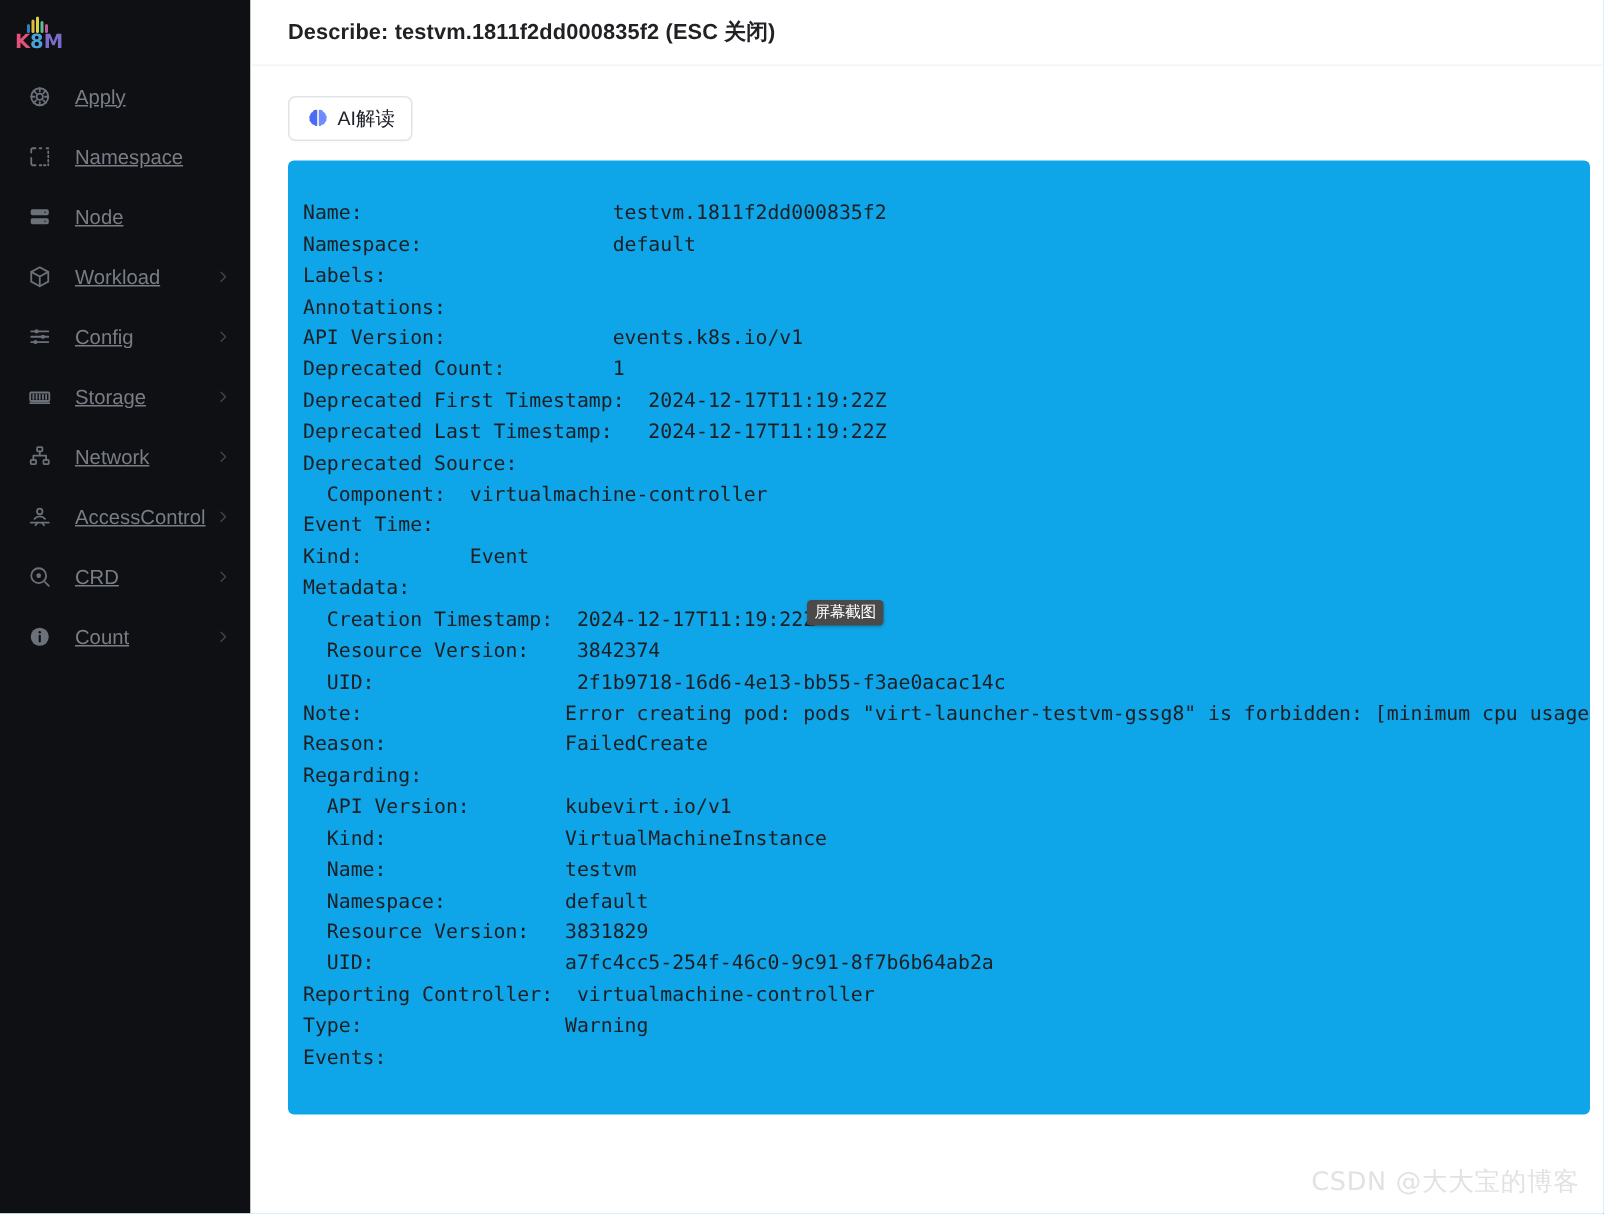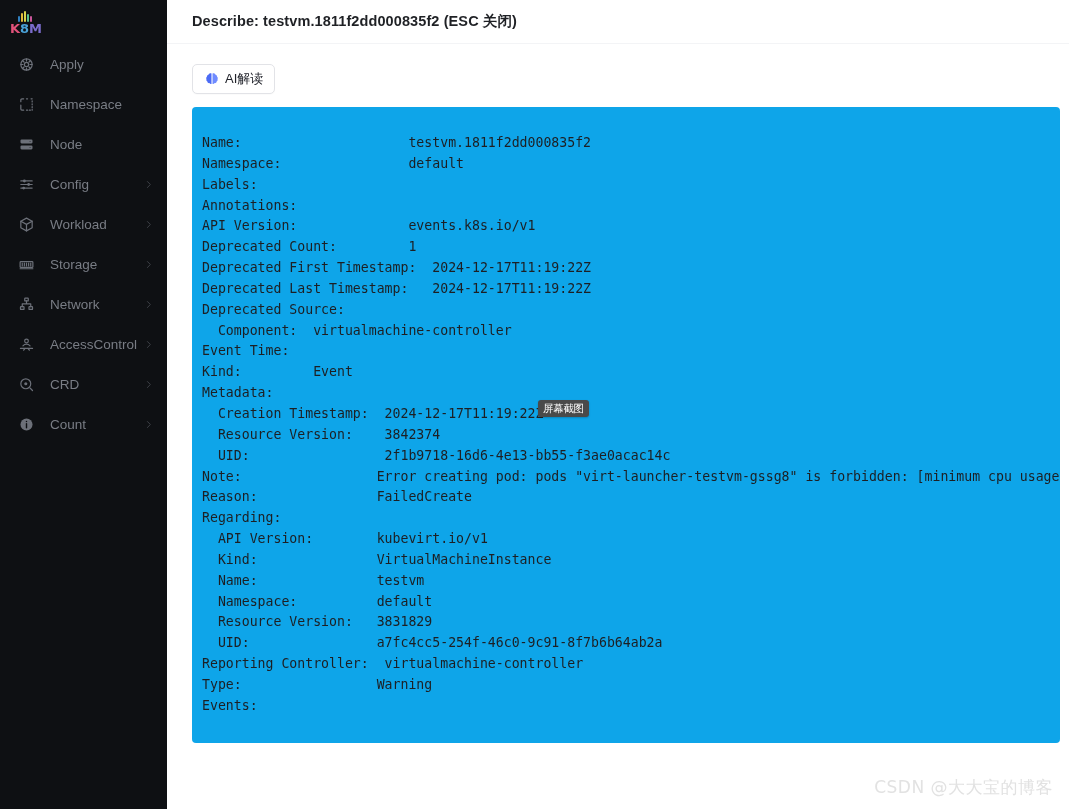--- a/index.html
+++ b/index.html
@@ -88,20 +88,21 @@
     margin-right: 14px;
     display: flex;
     align-items: center;
     justify-content: center;
   }
   .nav-item .nav-icon svg { display: block; }
   .nav-item .nav-label {
     flex: 1;
     white-space: nowrap;
     overflow: hidden;
+    text-decoration: underline;
   }
   .nav-item .chev {
     width: 10px; height: 10px;
     opacity: 0.55;
     display: flex; align-items: center; justify-content: center;
   }
 
   
   #main {
     flex: 1;
@@ -251,41 +252,41 @@
               <rect x="3.5" y="13.5" width="17" height="5.5" rx="1.6" fill="#6c7079" stroke="none"></rect>
               <circle cx="17" cy="7.7" r="0.7" fill="#0e1013" stroke="none"></circle>
               <circle cx="17" cy="16.2" r="0.7" fill="#0e1013" stroke="none"></circle>
             </svg>
           </span>
           <span class="nav-label">Node</span>
         </div>
         <div class="nav-item">
           <span class="nav-icon">
             <svg width="17" height="17" viewBox="0 0 24 24" fill="none" stroke="#6c7079" stroke-width="1.7" stroke-linecap="round" stroke-linejoin="round">
+              <path d="M12 3l8 4.4v9.2L12 21l-8-4.4V7.4z"></path>
+              <path d="M4 7.4l8 4.4 8-4.4M12 11.8V21"></path>
+            </svg>
+          </span>
+          <span class="nav-label">Workload</span>
+          <span class="chev">
+            <svg width="9" height="9" viewBox="0 0 24 24" fill="none" stroke="#6c7079" stroke-width="2.4" stroke-linecap="round" stroke-linejoin="round">
+              <path d="M9 4l8 8-8 8"></path>
+            </svg>
+          </span>
+        </div>
+        <div class="nav-item">
+          <span class="nav-icon">
+            <svg width="17" height="17" viewBox="0 0 24 24" fill="none" stroke="#6c7079" stroke-width="1.7" stroke-linecap="round" stroke-linejoin="round">
               <path d="M4 7h16M4 12h16M4 17h16"></path>
               <circle cx="9" cy="7" r="2" fill="#6c7079" stroke="none"></circle>
               <circle cx="15" cy="12" r="2" fill="#6c7079" stroke="none"></circle>
               <circle cx="8" cy="17" r="2" fill="#6c7079" stroke="none"></circle>
             </svg>
           </span>
           <span class="nav-label">Config</span>
-          <span class="chev">
-            <svg width="9" height="9" viewBox="0 0 24 24" fill="none" stroke="#6c7079" stroke-width="2.4" stroke-linecap="round" stroke-linejoin="round">
-              <path d="M9 4l8 8-8 8"></path>
-            </svg>
-          </span>
-        </div>
-        <div class="nav-item">
-          <span class="nav-icon">
-            <svg width="17" height="17" viewBox="0 0 24 24" fill="none" stroke="#6c7079" stroke-width="1.7" stroke-linecap="round" stroke-linejoin="round">
-              <path d="M12 3l8 4.4v9.2L12 21l-8-4.4V7.4z"></path>
-              <path d="M4 7.4l8 4.4 8-4.4M12 11.8V21"></path>
-            </svg>
-          </span>
-          <span class="nav-label">Workload</span>
           <span class="chev">
             <svg width="9" height="9" viewBox="0 0 24 24" fill="none" stroke="#6c7079" stroke-width="2.4" stroke-linecap="round" stroke-linejoin="round">
               <path d="M9 4l8 8-8 8"></path>
             </svg>
           </span>
         </div>
         <div class="nav-item">
           <span class="nav-icon">
             <svg width="17" height="17" viewBox="0 0 24 24" fill="none" stroke="#6c7079" stroke-width="1.7" stroke-linecap="round" stroke-linejoin="round">
               <rect x="3" y="8" width="18" height="8" rx="1"></rect>

